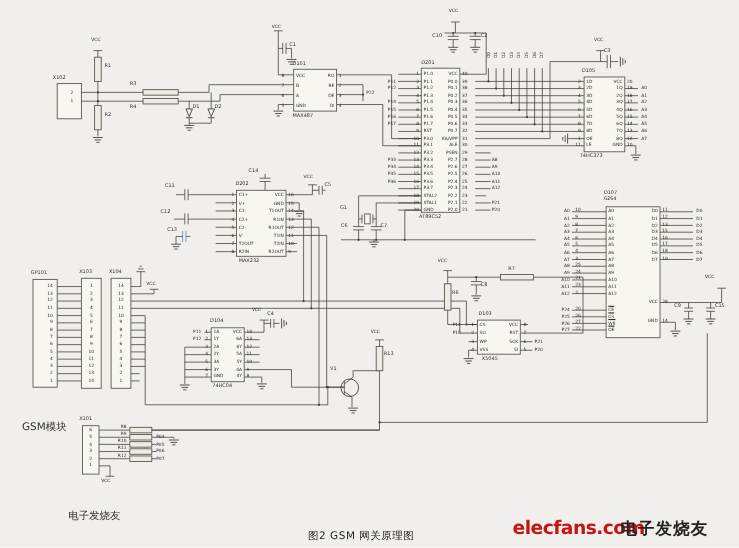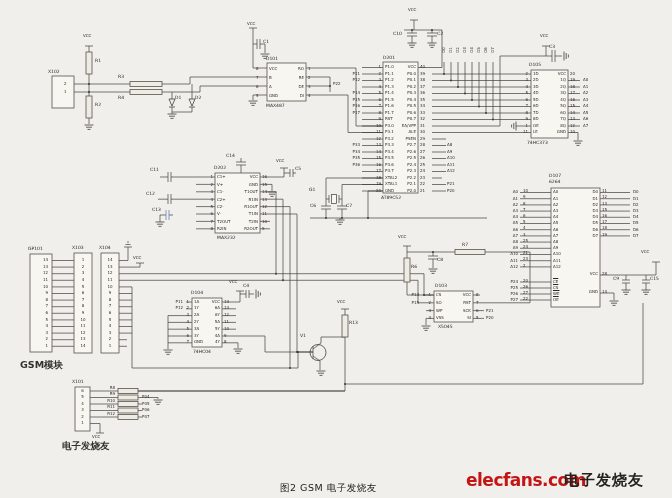--- a/index.html
+++ b/index.html
@@ -6,21 +6,21 @@
   #stage{position:relative;width:672px;height:498px;background:#f1efeb;overflow:hidden;
          font-family:"DejaVu Sans",sans-serif;}
   svg{position:absolute;left:0;top:0;}
   .t{position:absolute;color:#2b2b28;white-space:pre-line;line-height:6.5px;}
   .f4{font-size:4px;}
   .f45{font-size:4.5px;}
   .r{text-align:right;}
   .c{text-align:center;}
   .ov{text-decoration:overline;}
   .rot{transform:rotate(-90deg);transform-origin:center;width:10px;height:6px;}
-  .cnbig{font-size:9.5px;font-weight:bold;color:#33322e;line-height:11px;}
+  .cnbig{font-size:9.5px;font-weight:normal;color:#33322e;line-height:11px;margin-top:24px;}
   .cap{font-size:9.5px;color:#1c1c1a;line-height:11px;letter-spacing:0.5px;}
   .wm-brand{font-size:17px;font-weight:bold;line-height:18px;letter-spacing:-0.5px;}
   .wm-cn{font-size:15px;font-weight:bold;color:#23221f;line-height:18px;letter-spacing:1px;}
 </style>
 </head>
 <body>
 
 <div id="stage">
 
 <svg width="672" height="498" viewBox="0 0 672 498">
@@ -638,17 +638,17 @@
 R10
 R11
 R12</div>
 <div class="t f4" style="left:142px;top:394.25px">P04
 P05
 P06
 P07</div>
 <div class="t f4" style="left:92px;top:434px">VCC</div>
 <div class="t cnbig" style="left:62px;top:440px">电子发烧友</div>
 
-<div class="t cap" style="left:280px;top:482px">图2 GSM 电子发烧友</div>
+<div class="t cap" style="left:280px;top:482px">图2 GSM 网关原理图</div>
 <div class="t wm-brand" style="left:466px;top:471px;color:#c41515">elecfans.com</div>
 <div class="t wm-cn" style="left:564px;top:471px">电子发烧友</div>
 
 </div>
 
 </body></html>

